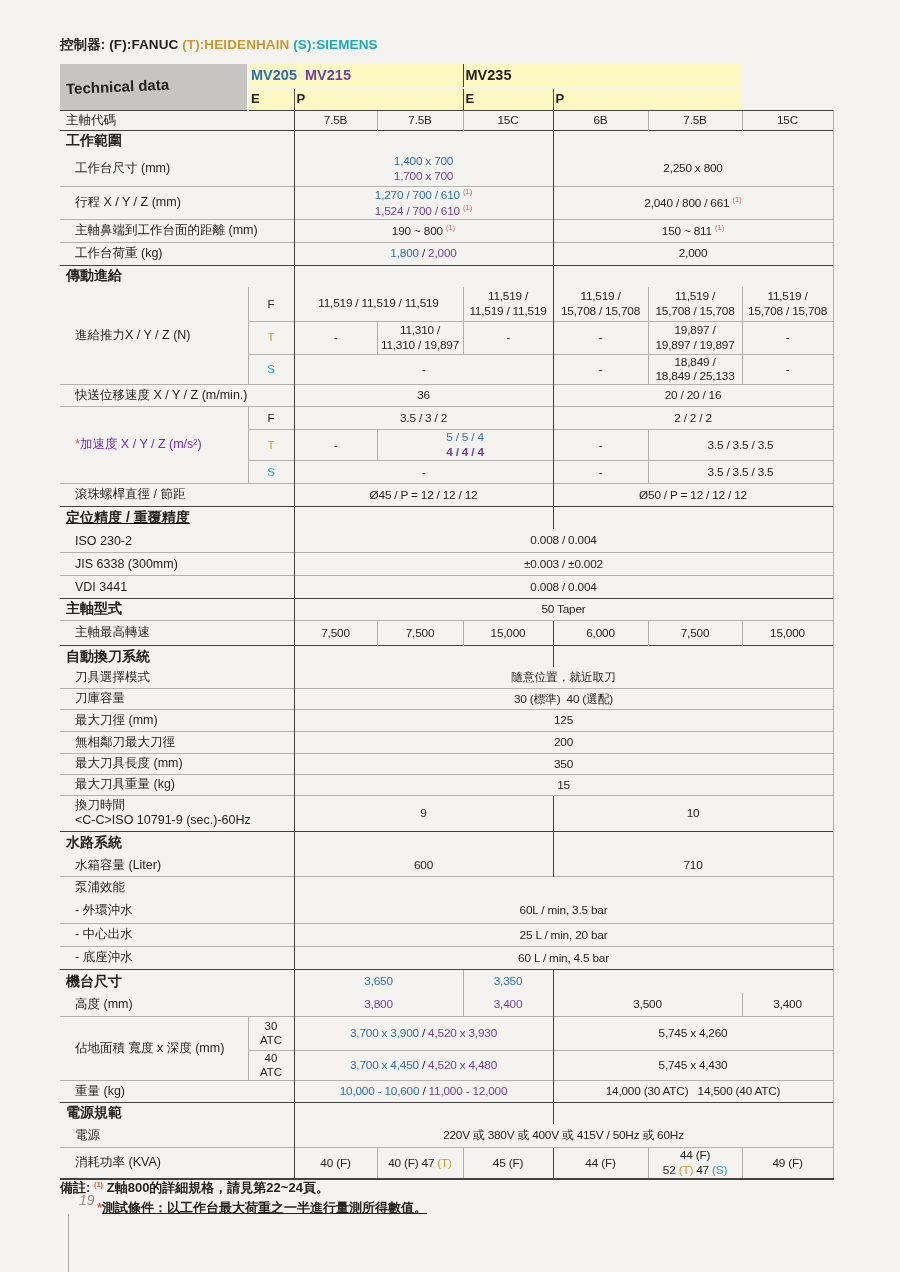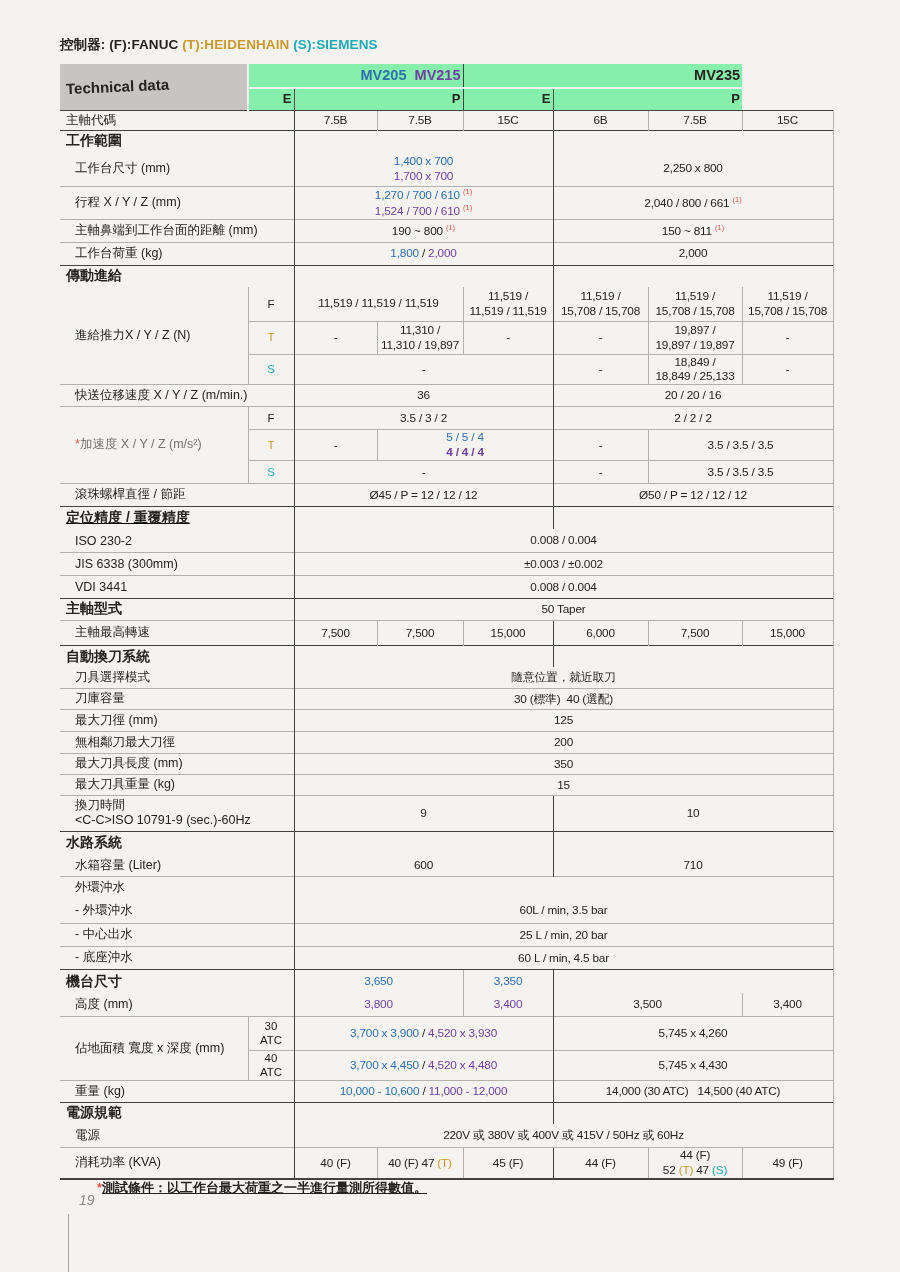--- a/index.html
+++ b/index.html
@@ -9,21 +9,21 @@
   .spec-table{position:absolute;left:60px;top:64px;border-collapse:collapse;table-layout:fixed;width:773px;border-bottom:2px solid #444240;}
   .spec-table td{padding:0 2px;vertical-align:middle;color:#262220;overflow:hidden;}
   .lbl{font-size:12.5px;padding-left:6px !important;text-align:left;}
   .ind{padding-left:15px !important;}
   .sec-lbl{font-weight:bold;font-size:14px;}
   .val{text-align:center;font-size:11.8px;letter-spacing:-0.2px;}
   .sub{text-align:center;font-size:11.5px;line-height:1.05;}
   .ln{white-space:pre;line-height:1.25;}
   .sup{font-size:7.5px;vertical-align:5px;letter-spacing:0;}
   
-  .hcell{background:#86efac;text-align:right;font-weight:bold;}
+  .hcell{background:#fef9c3;text-align:left;font-weight:bold;}
   .h1c{font-size:14.5px;}
   .h2c{font-size:13px;}
   .hlbl{background:#c6c5c2;font-size:15px;font-weight:bold;}
   .hlbl .tilt{display:inline-block;transform:rotate(-2.5deg);padding-left:4px;}
   
   .bt-d{border-top:1.6px solid #444240;}
   .bt-l{border-top:1px solid #b3b1ae;}
   .bt-w{border-top:2px solid #f4f3f0;}
   .bl-d{border-left:1.4px solid #444240;}
   .bl-l{border-left:1px solid #b3b1ae;}
@@ -211,21 +211,21 @@
           <td class="lbl ind bt-l" colspan="2">快送位移速度 X / Y / Z (m/min.)</td>
           <td colspan="3" class="val bl-d bt-l">
             <div class="ln">36</div>
           </td>
           <td colspan="3" class="val bl-d br-l bt-l">
             <div class="ln">20 / 20 / 16</div>
           </td>
         </tr>
         <tr style="height: 23px;">
           <td class="lbl ind bt-l" colspan="1" rowspan="3">
-            <div class="ln"><span style="color: rgb(228, 84, 74);">*</span><span style="color: #737373;">加速度 X / Y / Z (m/s²)</span></div>
+            <div class="ln"><span style="color: rgb(228, 84, 74);">*</span><span style="color: #6d28d9;">加速度 X / Y / Z (m/s²)</span></div>
           </td>
           <td class="sub bl-l bt-l" style="color: rgb(38, 34, 32);">F</td>
           <td colspan="3" class="val bl-d bt-l">
             <div class="ln">3.5 / 3 / 2</div>
           </td>
           <td colspan="3" class="val bl-d br-l bt-l">
             <div class="ln">2 / 2 / 2</div>
           </td>
         </tr>
         <tr style="height: 31px;">
@@ -376,21 +376,21 @@
         <tr style="height: 22px;">
           <td class="lbl ind" colspan="2">水箱容量 (Liter)</td>
           <td colspan="3" class="val bl-d">
             <div class="ln">600</div>
           </td>
           <td colspan="3" class="val bl-d br-l">
             <div class="ln">710</div>
           </td>
         </tr>
         <tr style="height: 22px;">
-          <td class="lbl ind bt-l" colspan="2">外環沖水</td>
+          <td class="lbl ind bt-l" colspan="2">泵浦效能</td>
           <td colspan="6" class="val bl-d br-l bt-l">
             <div class="ln"></div>
           </td>
         </tr>
         <tr style="height: 25px;">
           <td class="lbl ind" colspan="2">- 外環沖水</td>
           <td colspan="6" class="val bl-d br-l">
             <div class="ln">60L / min, 3.5 bar</div>
           </td>
         </tr>
@@ -494,17 +494,18 @@
             <div class="ln">44 (F)</div>
             <div class="ln"><span style="color: rgb(38, 34, 32);">52 </span><span style="color: rgb(201, 153, 47);">(T)</span><span style="color: rgb(38, 34, 32);"> 47 </span><span style="color: rgb(28, 170, 180);">(S)</span></div>
           </td>
           <td colspan="1" class="val bl-l br-l bt-l">
             <div class="ln">49 (F)</div>
           </td>
         </tr>
       </tbody>
   </table>
   <div class="footer">
+      <div class="ln"><span style="color: rgb(38, 34, 32);">備註: </span><span class="sup" style="color: rgb(228, 84, 74);">(1)</span><span style="color: rgb(38, 34, 32);"> Z軸800的詳細規格，請見第22~24頁。</span></div>
       <div class="ln ln2"><span style="color: rgb(228, 84, 74);">*</span><span style="color: rgb(38, 34, 32); text-decoration: underline;">測試條件：以工作台最大荷重之一半進行量測所得數值。</span></div>
     </div>
   <div class="edge-line"></div>
   <div class="pagenum">19</div>
 </div>
 
 </body></html>

